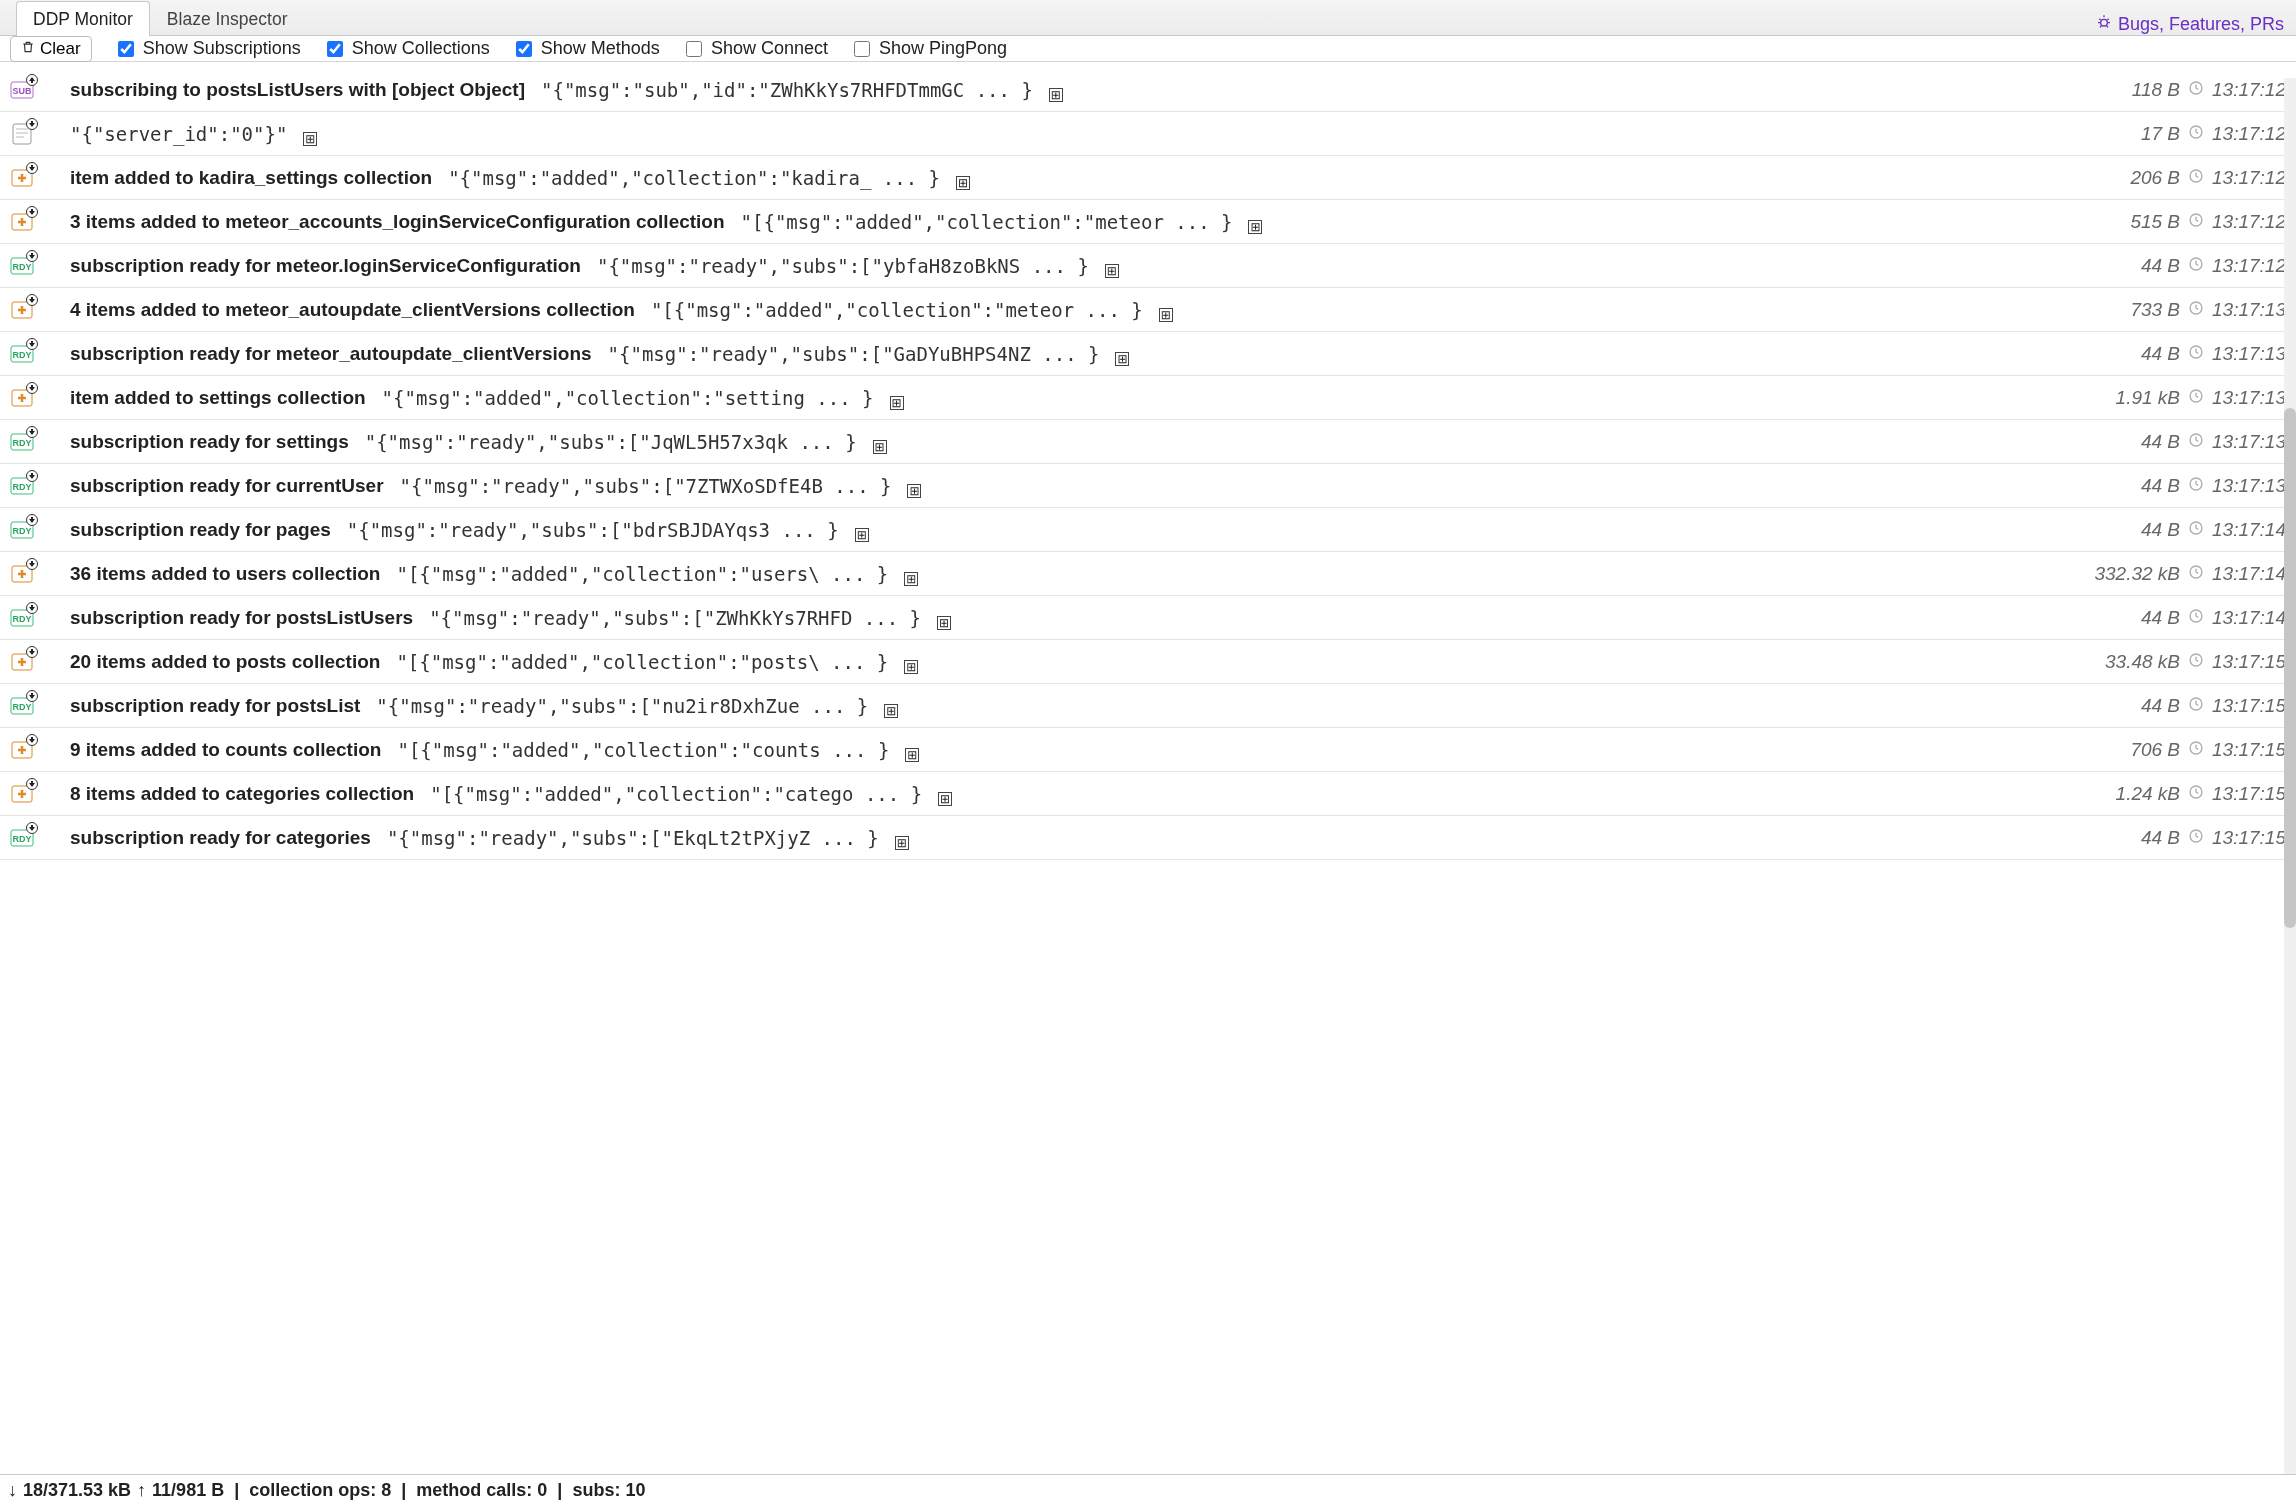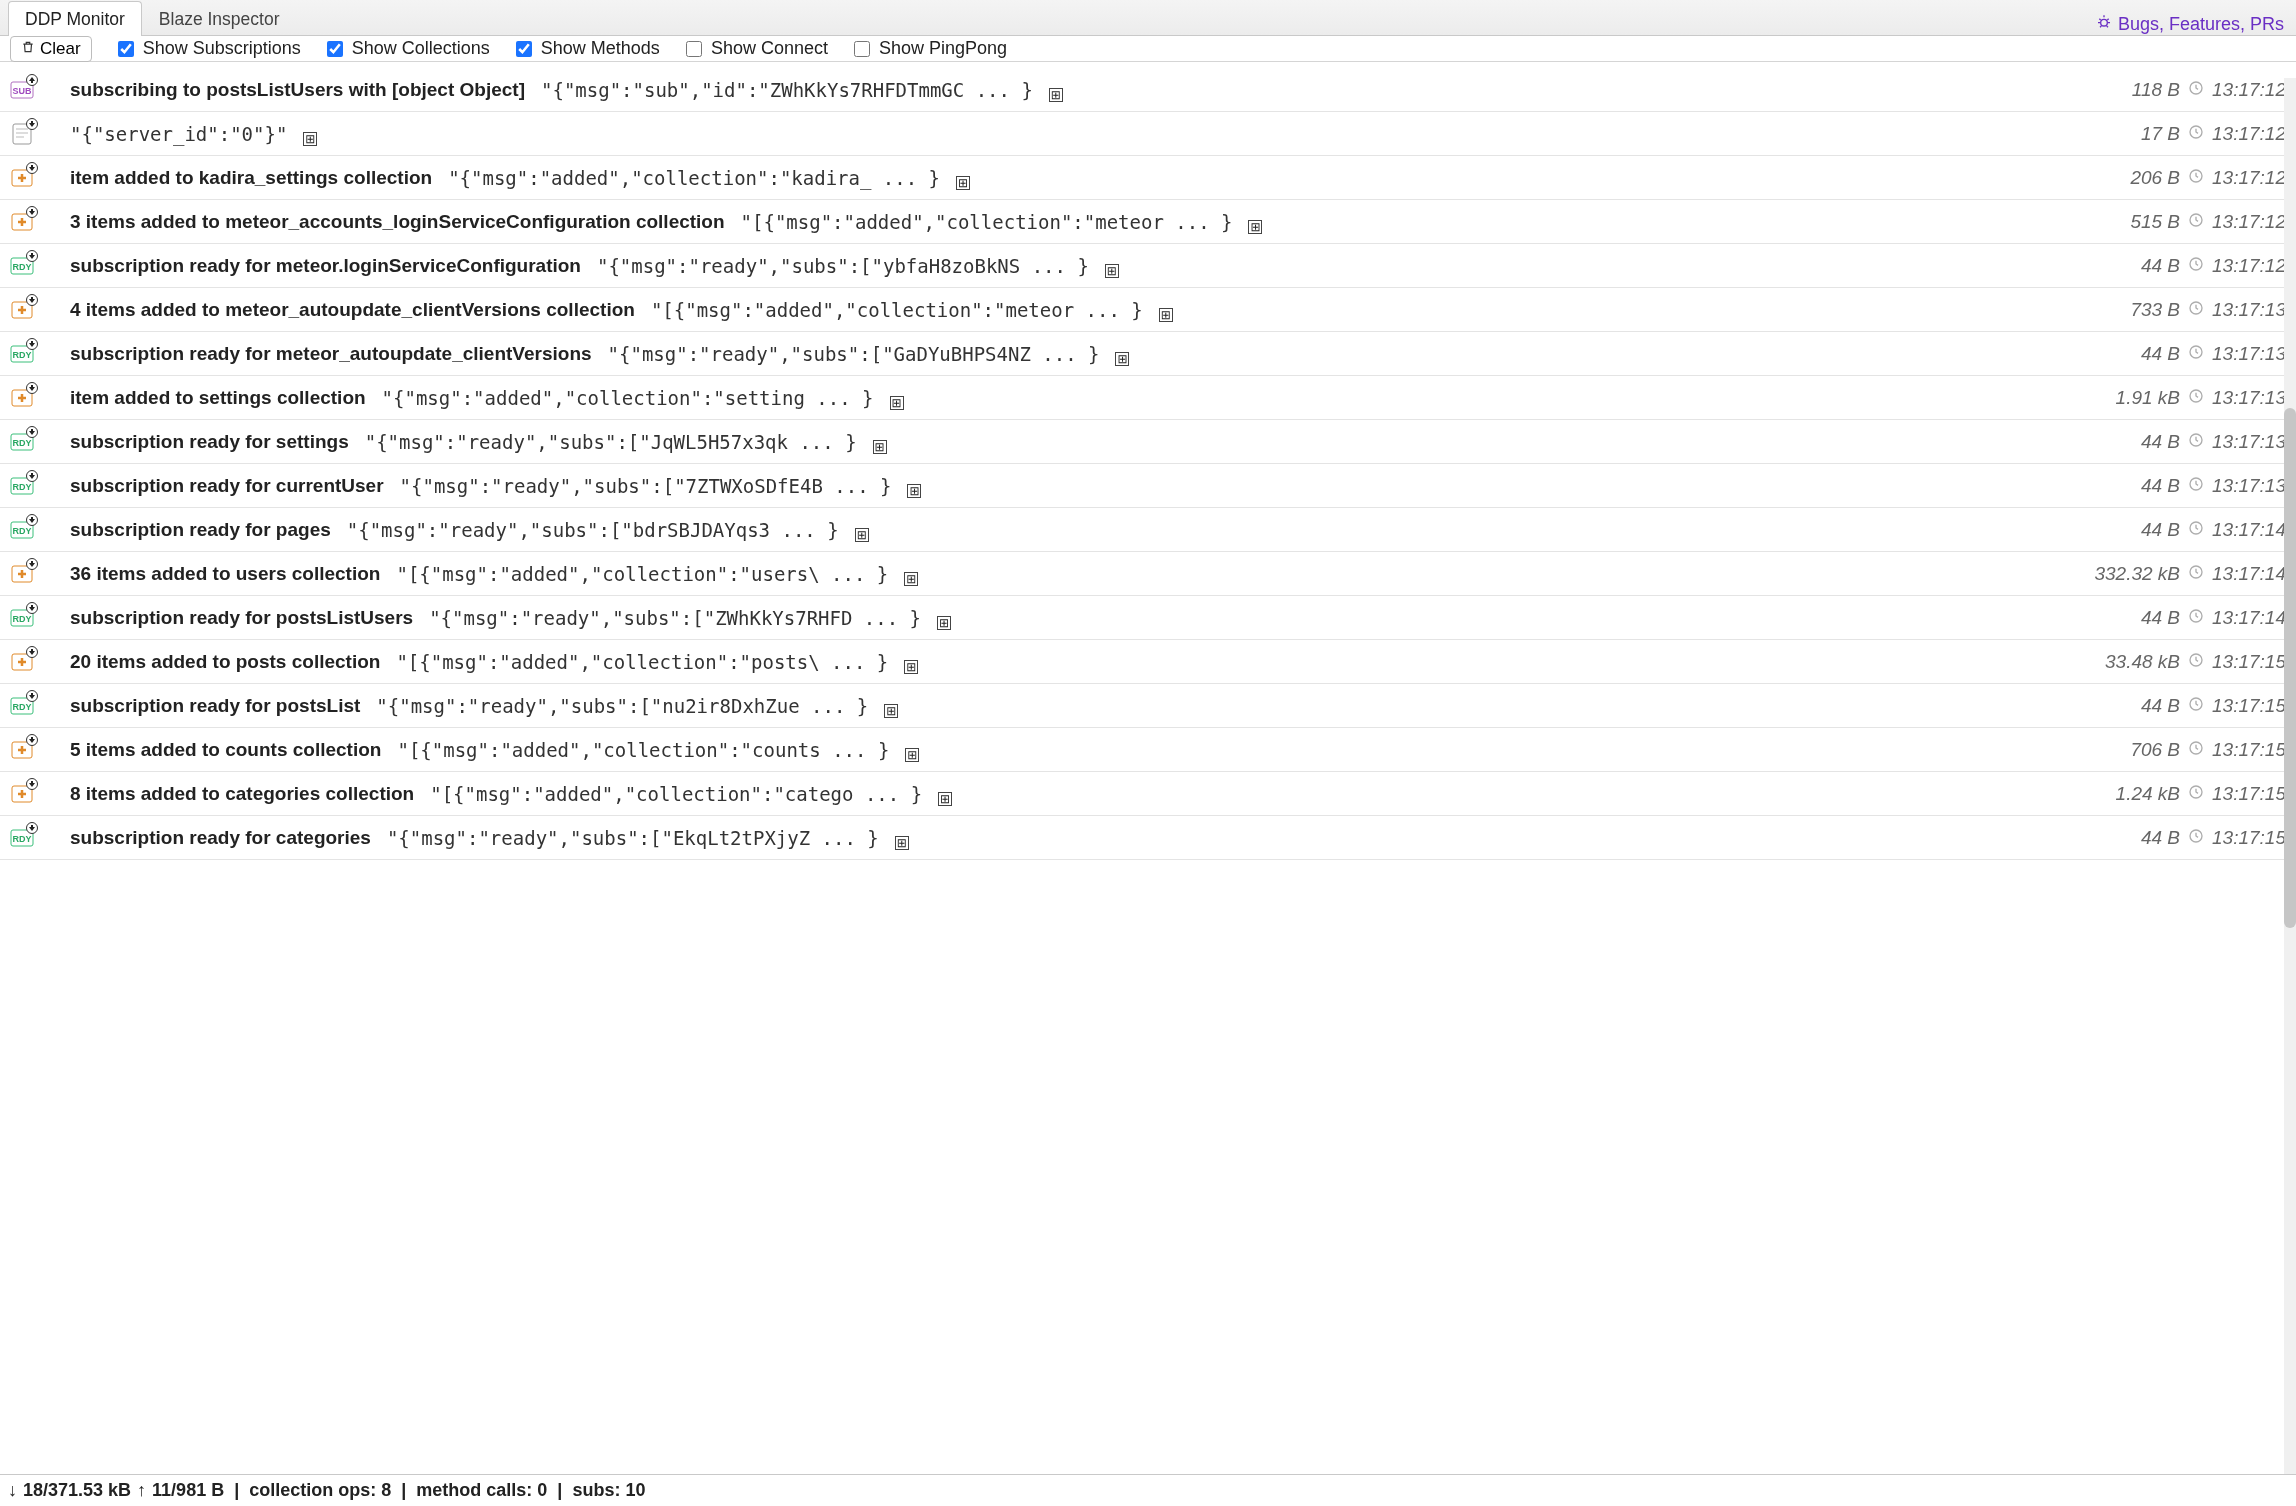--- a/index.html
+++ b/index.html
@@ -11,21 +11,21 @@
     background: #fff;
     width: 2296px;
   }
   
   .tabbar {
     display: flex;
     align-items: stretch;
     background: linear-gradient(#f4f4f4,#ececec);
     border-bottom: 1px solid #c9c9c9;
     height: 36px;
-    padding-left: 8px;
+    padding-left: 16px;
     text-align: right;
   }
   .tab {
     display: flex; align-items: center;
     padding: 0 16px;
     font-size: 17.5px;
     color: #444;
     border: 1px solid transparent;
     border-bottom: none;
     cursor: pointer;
@@ -575,21 +575,21 @@
     <div class="row">
       <div class="row-icon"><svg viewBox="0 0 24 24">
           <rect x="2" y="4" width="20" height="16" rx="2" fill="#fff" stroke="#e08a2a"></rect>
           <path d="M12 8v8M8 12h8" stroke="#e08a2a" stroke-width="2.5"></path>
         </svg><span class="ic-arrow">
           <svg viewBox="0 0 8 8">
             <path d="M4 7 L1 3 H3 V1 H5 V3 H7 Z" fill="#222"></path>
           </svg>
         </span></div>
       <div class="row-text">
-        <span class="title">5 items added to counts collection</span>
+        <span class="title">9 items added to counts collection</span>
         <span class="payload">"[{"msg":"added","collection":"counts ... }</span>
         <span class="expand">⊞</span>
       </div>
       <div class="row-meta">
         <span>706 B</span>
         <span><svg class="clock-icon" viewBox="0 0 24 24" fill="none" stroke="#777" stroke-width="2">
             <circle cx="12" cy="12" r="9"></circle>
             <path d="M12 7v5l3 2"></path>
           </svg></span>
         <span>13:17:15</span>

